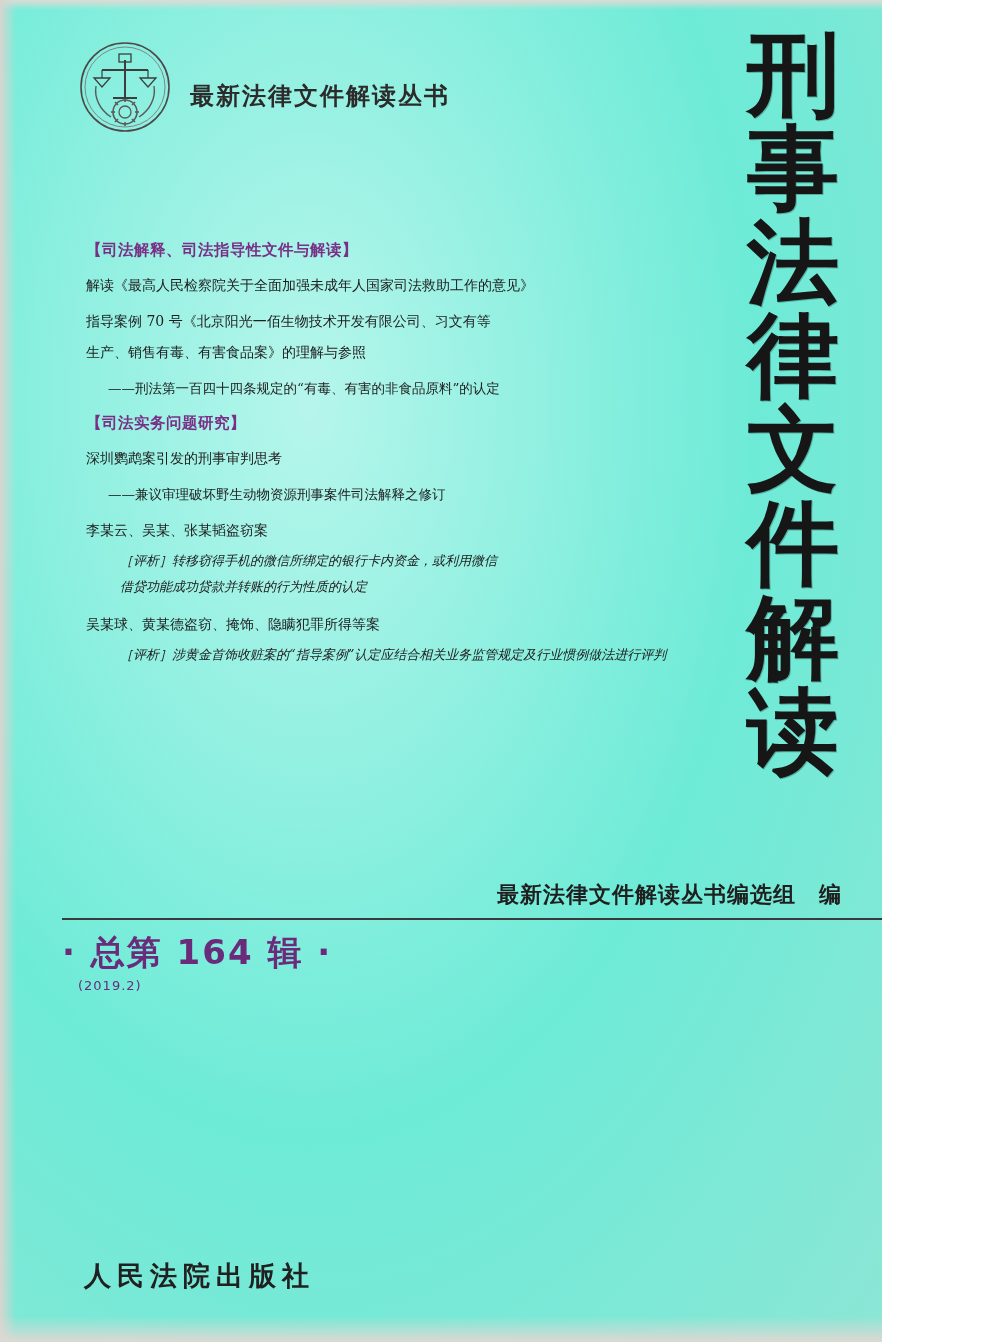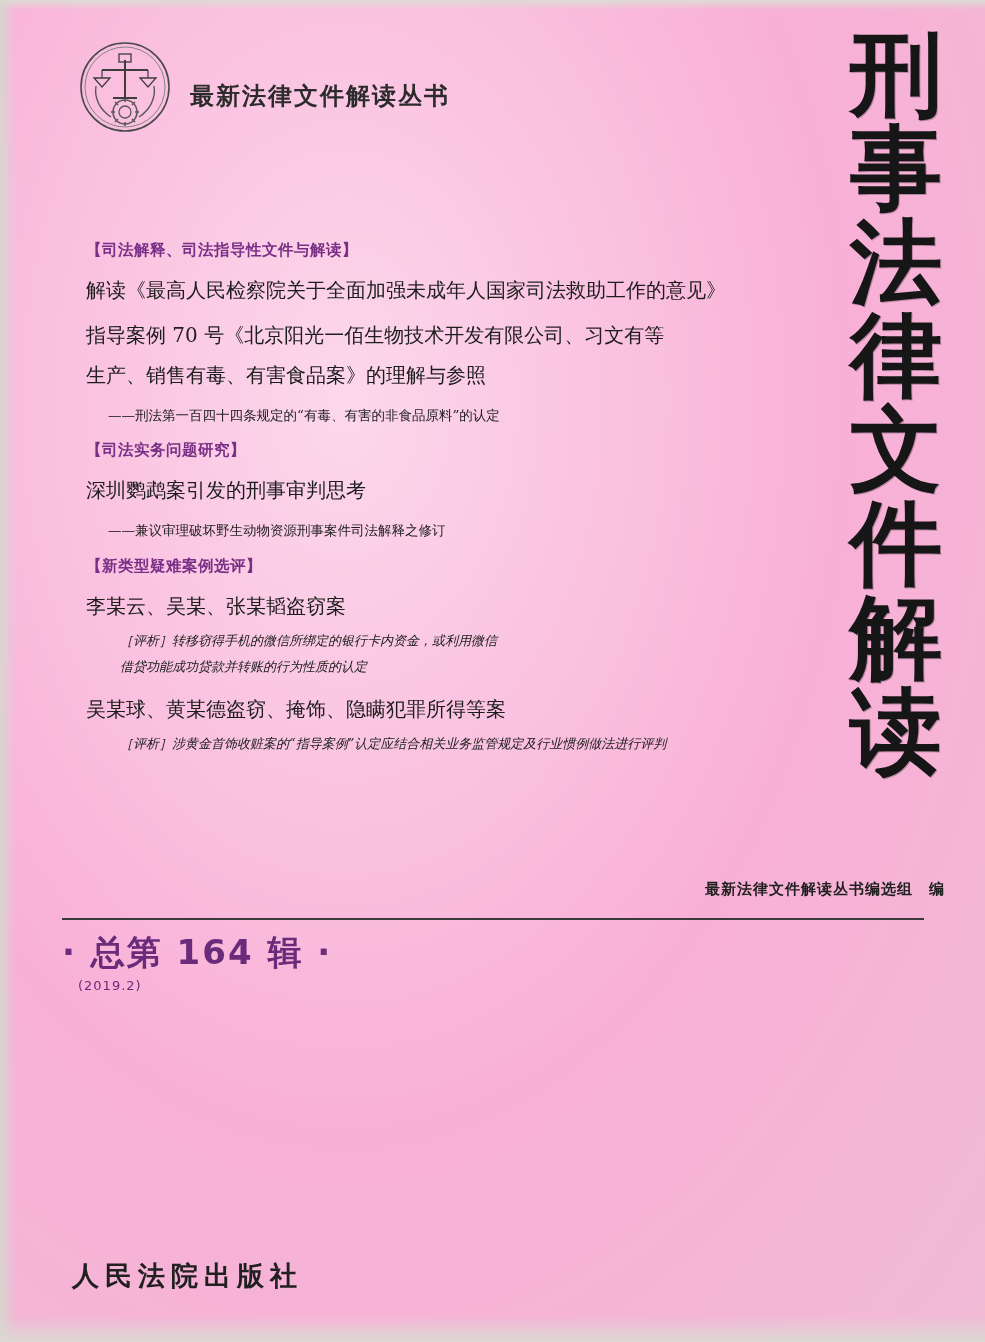--- a/index.html
+++ b/index.html
@@ -7,23 +7,23 @@
     padding: 0;
     background: #ffffff;
   }
   body {
     width: 985px;
     height: 1342px;
     font-family: "Liberation Sans", sans-serif;
   }
   .cover {
     position: relative;
-    width: 985px;
+    width: 882px;
     height: 1342px;
-    background: #f9a8d4;
+    background: #5eead4;
     overflow: hidden;
   }
   
   .cover::before {
     content: "";
     position: absolute;
     inset: 0;
     background:
       radial-gradient(ellipse at 35% 30%, rgba(255,255,255,0.55) 0%, rgba(245,243,239,0.1) 55%, rgba(225,222,216,0.35) 100%);
     pointer-events: none;
@@ -95,21 +95,21 @@
   .sec-head {
     font-family: "DejaVu Sans", sans-serif;
     font-size: 15.5px;
     font-weight: bold;
     color: #7a2f86;
     margin: 0 0 14px 0;
     letter-spacing: 0.5px;
   }
   .entry {
     font-family: "DejaVu Serif", serif;
-    font-size: 20px;
+    font-size: 14px;
     color: #1d1d1d;
     margin: 0 0 15px 0;
     line-height: 1.5;
   }
   .entry.tight { margin-bottom: 10px; }
   .sub {
     font-family: "DejaVu Serif", serif;
     font-size: 13.5px;
     color: #1d1d1d;
     margin: 0 0 15px 22px;
@@ -124,21 +124,21 @@
     line-height: 1.6;
   }
   .note.second { margin-bottom: 16px; }
 
   
   .editor {
     position: absolute;
     right: 40px;
     top: 880px;
     font-family: "DejaVu Sans", sans-serif;
-    font-size: 15px;
+    font-size: 22px;
     font-weight: bold;
     color: #1f1f1f;
     letter-spacing: 1px;
   }
 
   
   .rule {
     position: absolute;
     left: 62px;
     top: 918px;
@@ -163,21 +163,21 @@
     top: 978px;
     font-family: "DejaVu Sans", sans-serif;
     font-size: 13px;
     color: #6a2b7a;
     letter-spacing: 1px;
   }
 
   
   .publisher {
     position: absolute;
-    left: 72px;
+    left: 84px;
     bottom: 48px;
     font-family: "DejaVu Serif", serif;
     font-size: 27px;
     font-weight: bold;
     color: #202020;
     letter-spacing: 6px;
   }
 </style>
 </head>
 <body>
@@ -237,21 +237,20 @@
     <div class="sec-head">【司法解释、司法指导性文件与解读】</div>
     <div class="entry">解读《最高人民检察院关于全面加强未成年人国家司法救助工作的意见》</div>
     <div class="entry tight">指导案例 70 号《北京阳光一佰生物技术开发有限公司、习文有等</div>
     <div class="entry">生产、销售有毒、有害食品案》的理解与参照</div>
     <div class="sub">——刑法第一百四十四条规定的“有毒、有害的非食品原料”的认定</div>
 
     <div class="sec-head">【司法实务问题研究】</div>
     <div class="entry">深圳鹦鹉案引发的刑事审判思考</div>
     <div class="sub">——兼议审理破坏野生动物资源刑事案件司法解释之修订</div>
 
-    <div class="sec-head">【新类型疑难案例选评】</div>
     <div class="entry tight">李某云、吴某、张某韬盗窃案</div>
     <div class="note">［评析］转移窃得手机的微信所绑定的银行卡内资金，或利用微信</div>
     <div class="note second">借贷功能成功贷款并转账的行为性质的认定</div>
     <div class="entry tight">吴某球、黄某德盗窃、掩饰、隐瞒犯罪所得等案</div>
     <div class="note">［评析］涉黄金首饰收赃案的“指导案例”认定应结合相关业务监管规定及行业惯例做法进行评判</div>
   </div>
 
   <div class="editor">最新法律文件解读丛书编选组　编</div>
 
   <div class="rule"></div>

